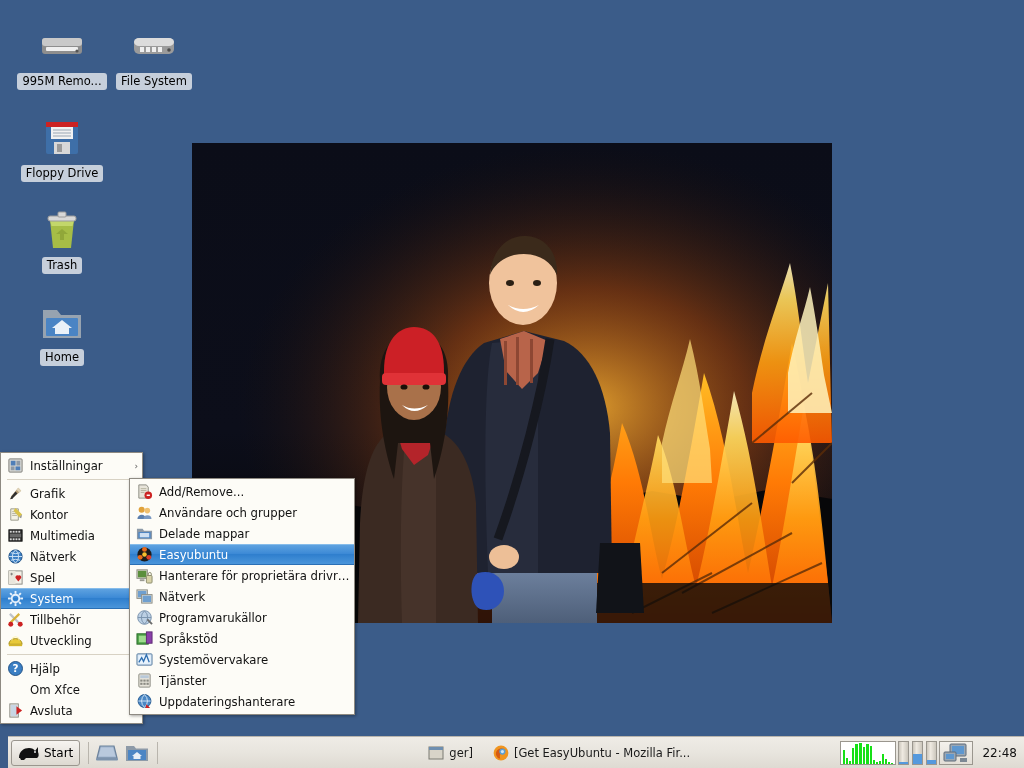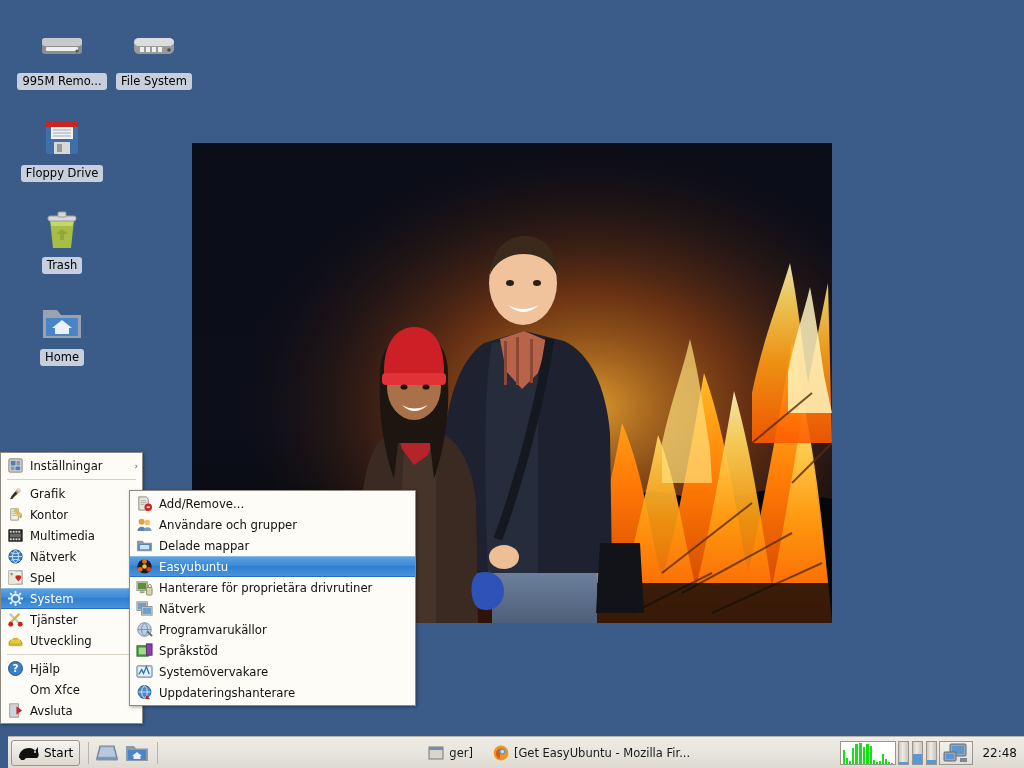--- a/index.html
+++ b/index.html
@@ -109,21 +109,21 @@
   
   .menu {
     position: absolute;
     background: #fdfcf7;
     border: 1px solid #8e8a82;
     box-shadow: 1px 1px 3px rgba(0,0,0,.35);
     padding: 2px 0;
     z-index: 50;
   }
   #main-menu { left: 0; top: 452px; width: 143px; }
-  #sub-menu  { left: 129px; top: 490px; width: 287px; }
+  #sub-menu  { left: 129px; top: 478px; width: 226px; }
 
   .mi {
     height: 21px;
     display: flex; align-items: center;
     padding: 0 4px 0 5px;
     font-size: 11.7px; color: #111;
     white-space: nowrap;
     position: relative;
   }
   .mi .mi-ico {
@@ -441,21 +441,21 @@
     </div>
     <div class="mi">
       <span class="mi-ico">
         <svg width="17" height="17" viewBox="0 0 18 18">
           <path d="M3,3 L13,13" stroke="#bfc4c9" stroke-width="2.4"></path>
         <path d="M13,3 L3,13" stroke="#d8b23a" stroke-width="2.4"></path>
         <circle cx="4" cy="14" r="2.6" fill="#cc2222"></circle>
           <circle cx="14" cy="14" r="2.6" fill="#cc2222"></circle>
         </svg>
       </span>
-      <span class="mi-lbl">Tjänster</span>
+      <span class="mi-lbl">Tillbehör</span>
       <span class="arrow">›</span>
     </div>
     <div class="mi">
       <span class="mi-ico">
         <svg width="17" height="17" viewBox="0 0 18 18">
           <path d="M2,13 a7,6 0 0 1 14,0 Z" fill="#e8c93a" stroke="#a58f1c"></path>
         <path d="M2,13 h14 v2 h-14 Z" fill="#d4b52a"></path>
         <path d="M5,9 a4,4 0 0 1 8,0" fill="none" stroke="#fff3b0"></path>
         </svg>
       </span>
@@ -582,20 +582,37 @@
     </div>
     <div class="mi">
       <span class="mi-ico">
         <svg width="17" height="17" viewBox="0 0 18 18">
           <rect x="1" y="3" width="16" height="12" rx="1" fill="#cfe0f1" stroke="#5a7d9e"></rect>
         <rect x="2.5" y="4.5" width="13" height="9" fill="#eaf4fd"></rect>
         <path d="M3,12 L6,7 L8,11 L11,4 L14,12" fill="none" stroke="#2f6fb0" stroke-width="1.4"></path>
         </svg>
       </span>
       <span class="mi-lbl">Systemövervakare</span>
+    </div>
+    <div class="mi">
+      <span class="mi-ico">
+        <svg width="17" height="17" viewBox="0 0 18 18">
+          <rect x="3" y="2" width="12" height="14" rx="1" fill="#e7e4da" stroke="#8a8a82"></rect>
+        <rect x="4.5" y="3.5" width="9" height="3" fill="#b8c8d8"></rect>
+        <g fill="#8a8a82">
+            <rect x="4.5" y="8" width="2.4" height="2.2"></rect>
+            <rect x="7.8" y="8" width="2.4" height="2.2"></rect>
+        <rect x="11.1" y="8" width="2.4" height="2.2"></rect>
+            <rect x="4.5" y="11.4" width="2.4" height="2.2"></rect>
+        <rect x="7.8" y="11.4" width="2.4" height="2.2"></rect>
+            <rect x="11.1" y="11.4" width="2.4" height="2.2"></rect>
+          </g>
+        </svg>
+      </span>
+      <span class="mi-lbl">Tjänster</span>
     </div>
     <div class="mi">
       <span class="mi-ico">
         <svg width="17" height="17" viewBox="0 0 18 18">
           <circle cx="9" cy="8.5" r="6.8" fill="#4a87c4" stroke="#23588f"></circle>
         <path d="M2.5,8.5 h13 M9,1.7 a9,9 0 0 1 0,13.6 a9,9 0 0 1 0,-13.6" fill="none" stroke="#d3e6f7"></path>
         <path d="M11,12 l4,4 -5,0 Z" fill="#cc2222"></path>
         </svg>
       </span>
       <span class="mi-lbl">Uppdateringshanterare</span>

